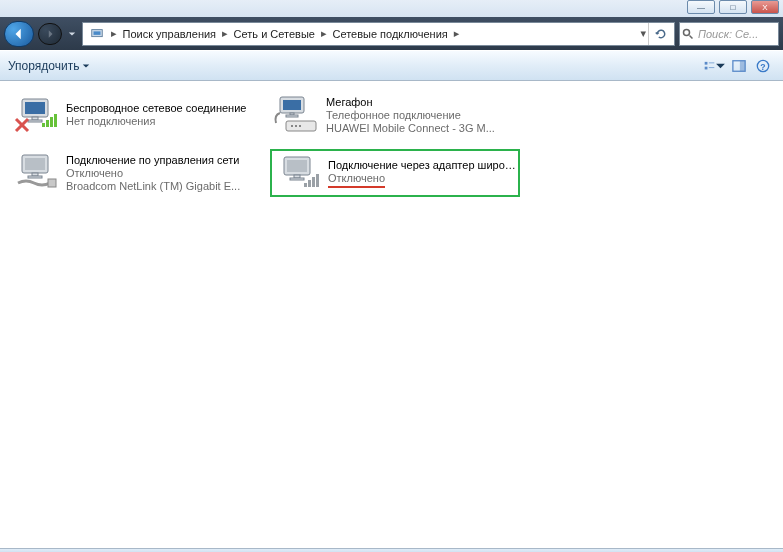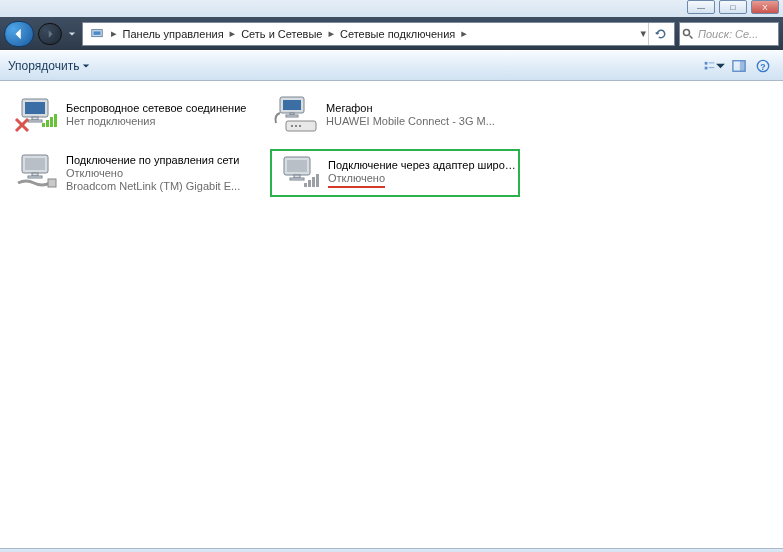--- a/index.html
+++ b/index.html
@@ -83,21 +83,21 @@
       </svg>
   </div>
   <div class="addressbar">
     <span class="addr-icon">
       <svg viewBox="0 0 16 16">
           <rect x="2" y="3" width="12" height="8" fill="#c8d8e8" stroke="#5a7a9a"></rect>
           <rect x="4" y="5" width="8" height="4" fill="#4a8ac8"></rect>
         </svg>
     </span>
     <span class="addr-arrow">▸</span>
-    <span class="addr-seg">Панель управления</span>
+    <span class="addr-seg">Поиск управления</span>
     <span class="addr-arrow">▸</span>
     <span class="addr-seg">Сеть и Сетевые</span>
     <span class="addr-arrow">▸</span>
     <span class="addr-seg">Сетевые подключения</span>
     <span class="addr-arrow">▸</span>
     <span style="flex:1"></span>
     <span class="addr-arrow">▾</span>
     <div class="addr-refresh">
       <svg viewBox="0 0 16 16">
           <path d="M3 8a5 5 0 1 1 2 4 M3 8l-2-2 M3 8l2-2"></path>
@@ -183,20 +183,21 @@
         <rect class="monitor-body" x="14" y="20" width="12" height="2"></rect>
         <rect x="14" y="26" width="30" height="10" rx="2" fill="#e8e8e8" stroke="#888"></rect>
         <circle cx="20" cy="31" r="1" fill="#666"></circle>
           <circle cx="24" cy="31" r="1" fill="#666"></circle>
           <circle cx="28" cy="31" r="1" fill="#666"></circle>
         <path d="M4 28 Q 2 20 8 18" stroke="#888" fill="none" stroke-width="2"></path>
       </svg>
     </div>
     <div class="conn-text">
       <div class="conn-title">Мегафон</div>
+      <div class="conn-status">Телефонное подключение</div>
       <div class="conn-device">HUAWEI Mobile Connect - 3G M...</div>
     </div>
   </div>
 
   <div class="conn-item">
     <div class="conn-icon">
       <svg viewBox="0 0 48 40" width="48" height="40">
         <rect class="monitor-body" x="10" y="2" width="26" height="18" rx="2"></rect>
         <rect fill="#b8bfc6" x="13" y="5" width="20" height="12"></rect>
         <rect class="monitor-body" x="20" y="20" width="6" height="3"></rect>

